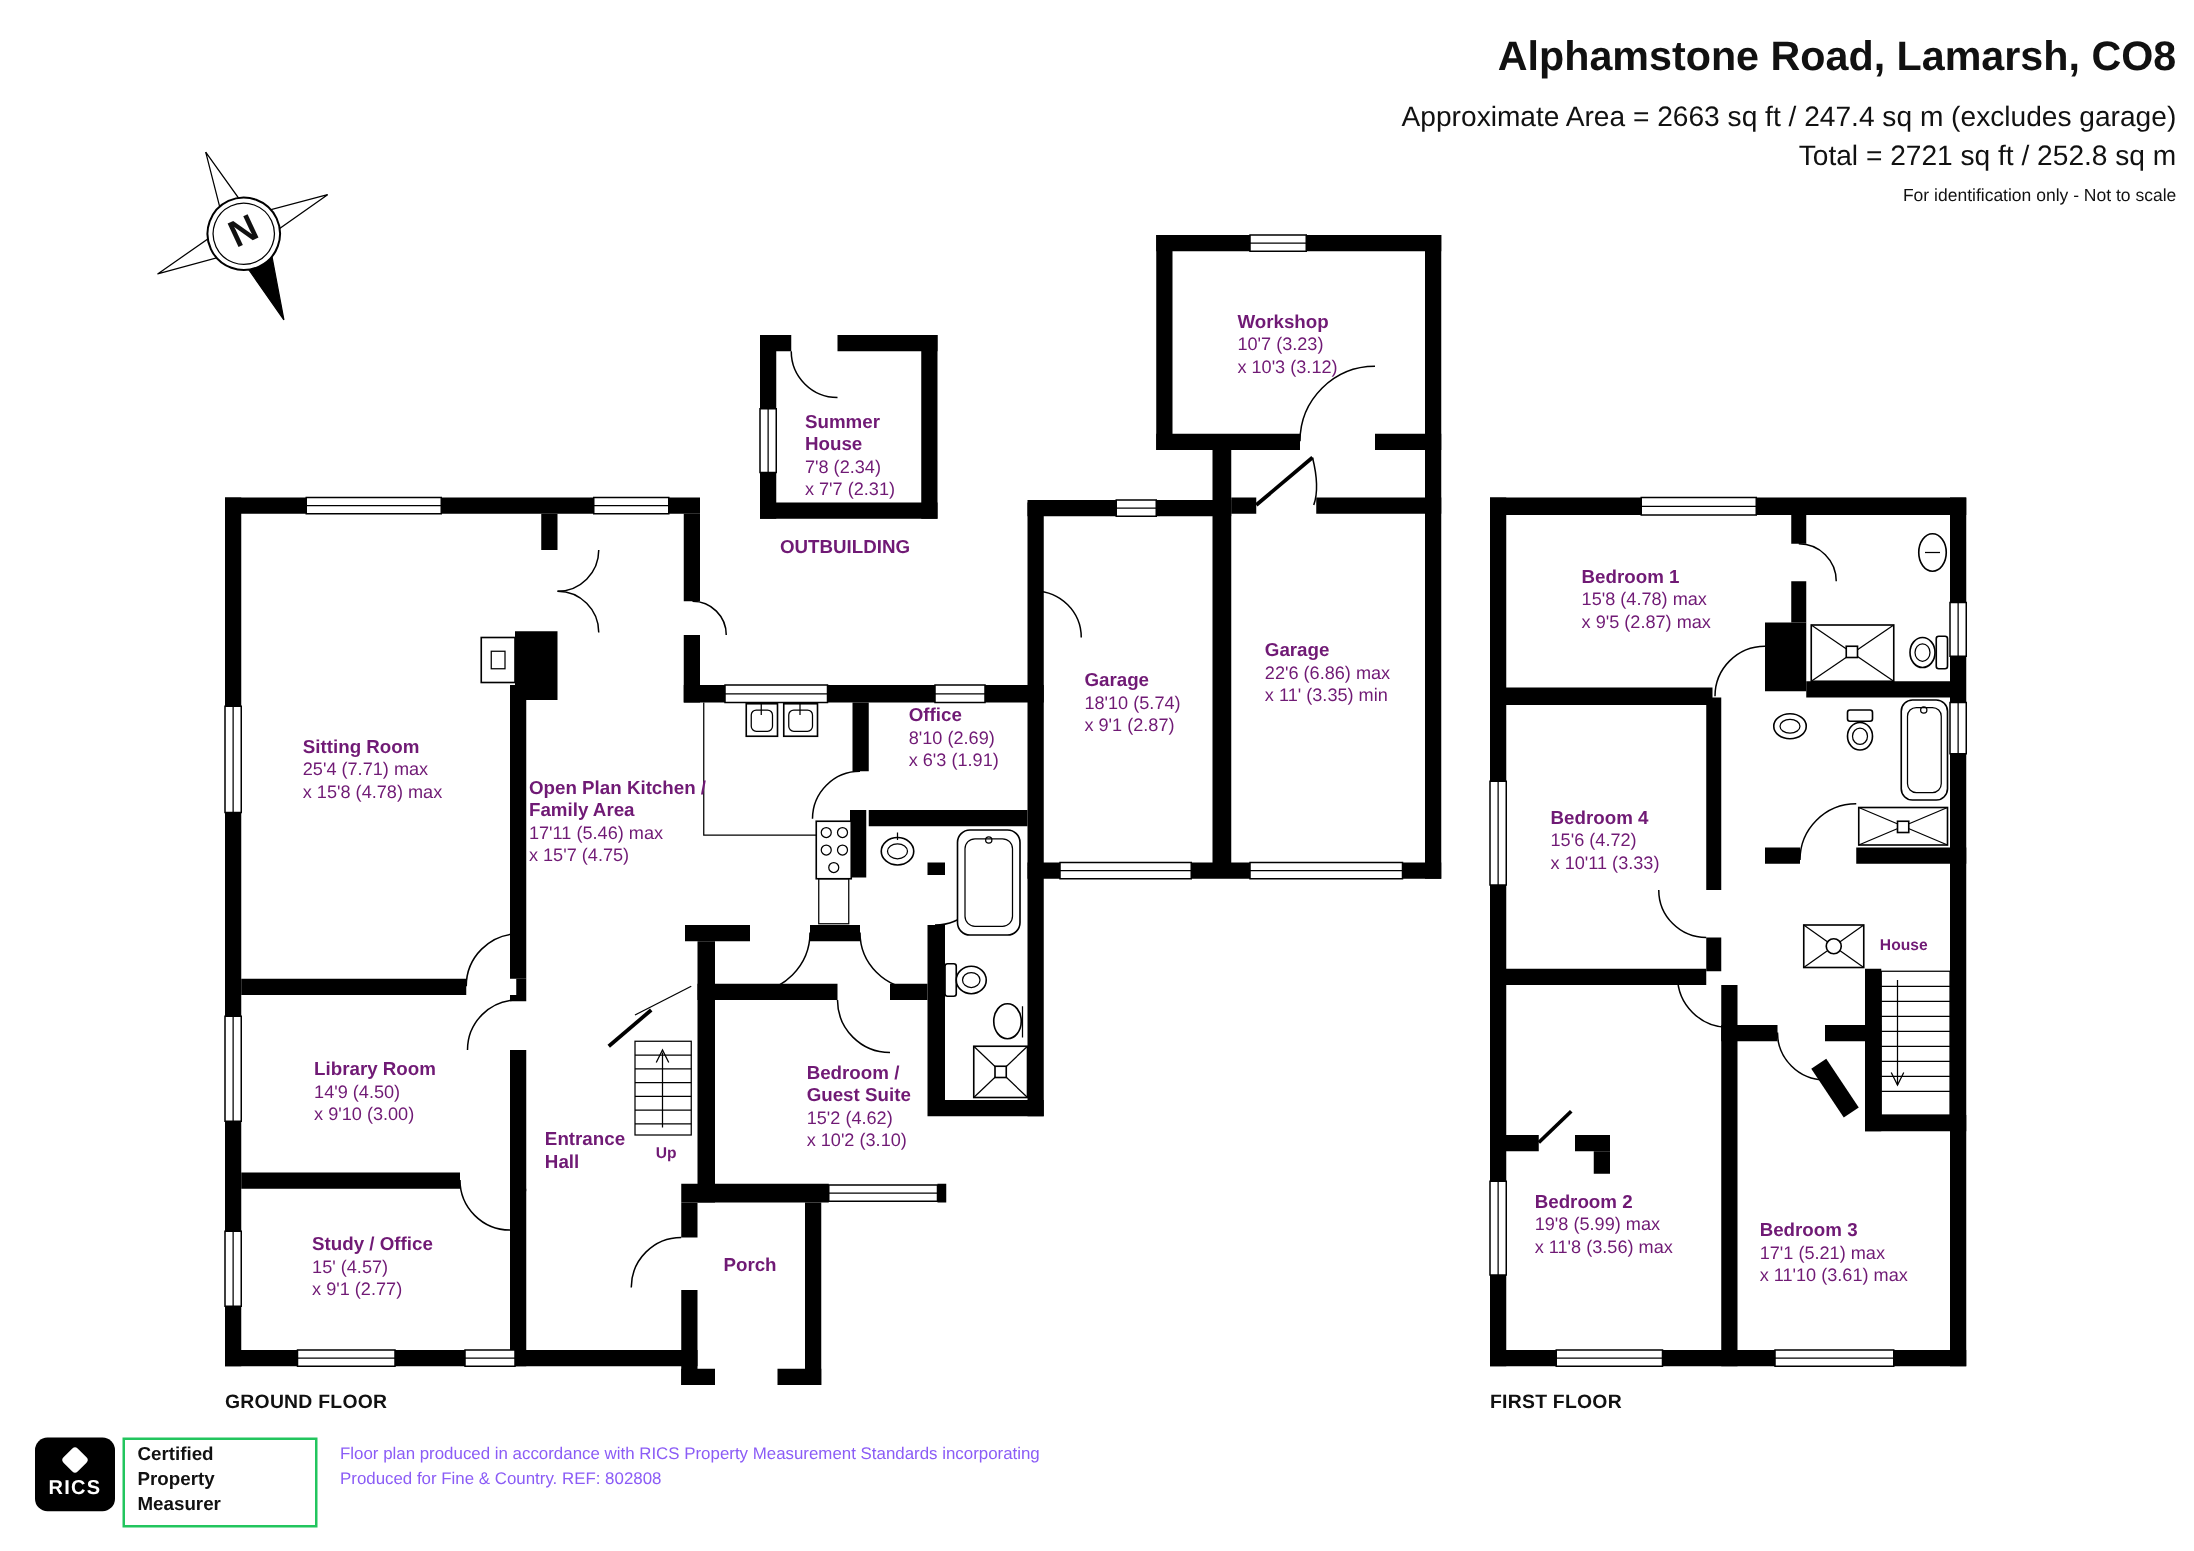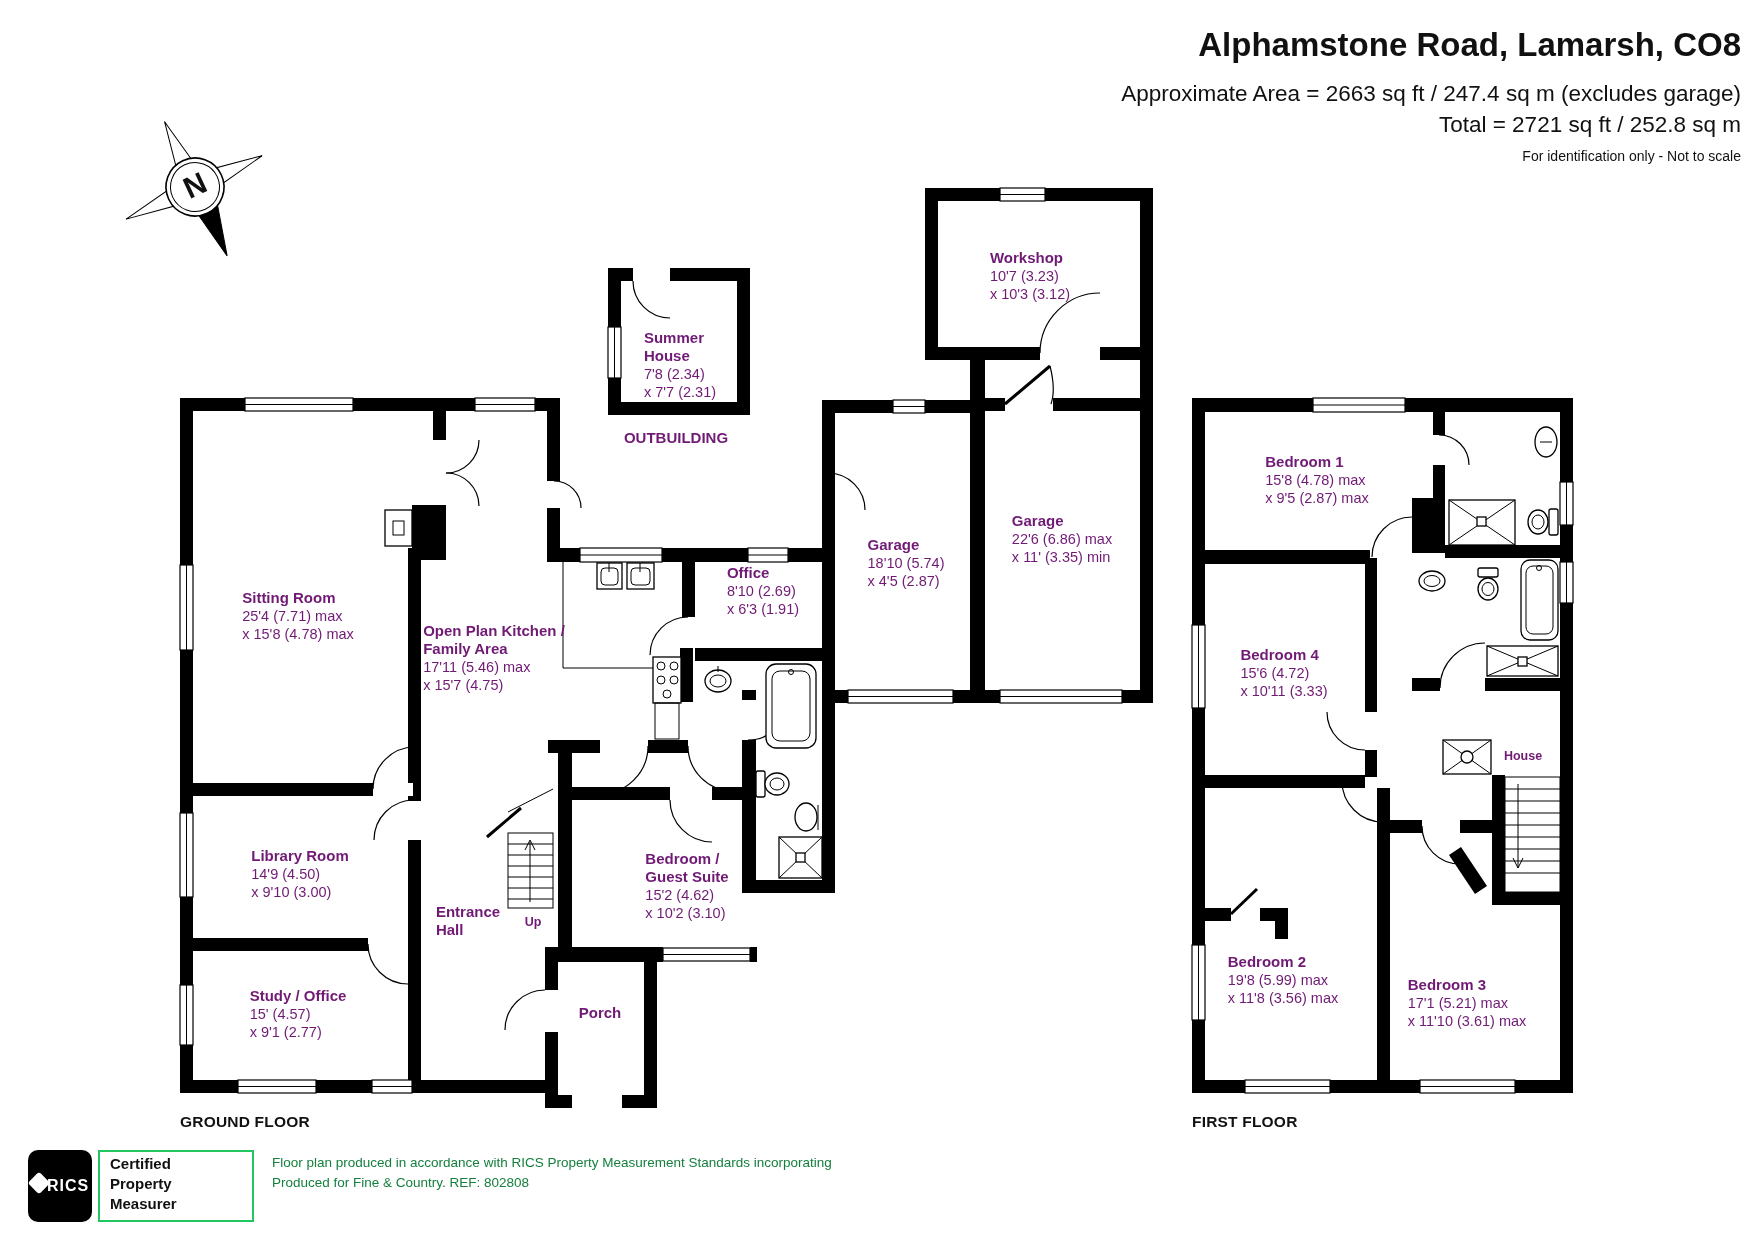--- a/index.html
+++ b/index.html
@@ -18,28 +18,28 @@
   .lbl span{display:block;}
   .floorlbl{position:absolute;font-weight:700;font-size:15.5px;letter-spacing:.2px;}
   .small-b{font-weight:700;font-size:12.5px;}
   .header{position:absolute;right:14px;top:26px;text-align:right;}
   .header .title{font-weight:700;font-size:33px;margin:0 0 14px 0;}
   .header .area{font-size:22.5px;line-height:31px;}
   .header .note{font-size:14px;margin-top:8px;}
   .compassN{position:absolute;left:195px;top:187px;transform:translate(-50%,-54%) rotate(-25deg);
             font-weight:700;font-size:30px;}
   .footer{position:absolute;left:28px;top:1150px;display:flex;align-items:stretch;}
-  .ricsbox{width:64px;height:72px;background:#000;border-radius:10px;color:#fff;
-           display:flex;flex-direction:row;align-items:center;justify-content:center;}
+  .ricsbox{width:64px;height:59px;background:#000;border-radius:10px;color:#fff;
+           display:flex;flex-direction:column;align-items:center;justify-content:center;}
   .ricslion{width:16px;height:16px;background:#fff;transform:rotate(45deg);margin-bottom:6px;
             border-radius:3px;}
   .ricsword{font-weight:700;font-size:16px;letter-spacing:1px;}
   .certbox{width:142px;height:66px;border:2px solid #22c55e;margin-left:6px;padding:2px 0 0 10px;
            font-weight:700;font-size:15px;line-height:20px;background:#fff;}
-  .disc{margin-left:18px;font-size:13.5px;line-height:20px;color:#15803d;padding-top:3px;}
+  .disc{margin-left:18px;font-size:13.5px;line-height:20px;color:#8b5cf6;padding-top:3px;}
 </style>
 </head>
 <body>
 
 <div id="canvas">
 
 <svg width="1755" height="1241" viewBox="0 0 1755 1241">
 
   <g>
     <rect class="wall" x="180" y="398" width="380" height="13"></rect>
@@ -436,21 +436,21 @@
       <span>x 10'2 (3.10)</span>
 </div>
 <div class="lbl" style="left:763px;top:564px">
   <span class="nm">Office</span>
       <span>8'10 (2.69)</span>
       <span>x 6'3 (1.91)</span>
 </div>
 <div class="lbl" style="left:906px;top:536px">
   <span class="nm">Garage</span>
       <span>18'10 (5.74)</span>
-      <span>x 4'5 (2.87)</span>
+      <span>x 9'1 (2.87)</span>
 </div>
 <div class="lbl" style="left:1062px;top:512px">
   <span class="nm">Garage</span>
       <span>22'6 (6.86) max</span>
       <span>x 11' (3.35) min</span>
 </div>
 <div class="lbl" style="left:1030px;top:249px">
   <span class="nm">Workshop</span>
       <span>10'7 (3.23)</span>
       <span>x 10'3 (3.12)</span>

